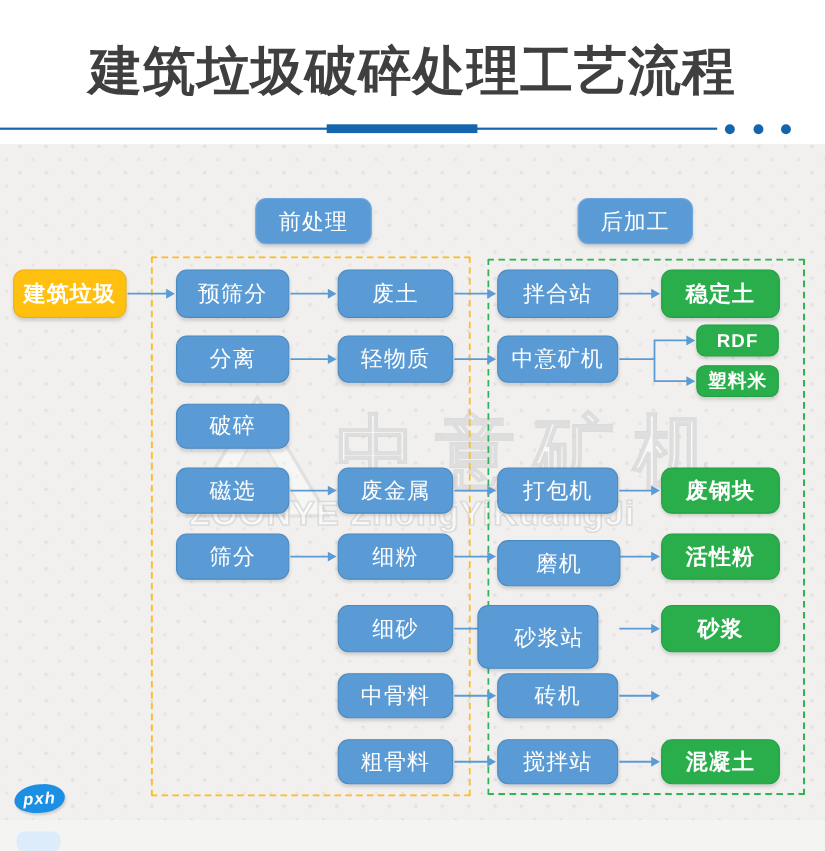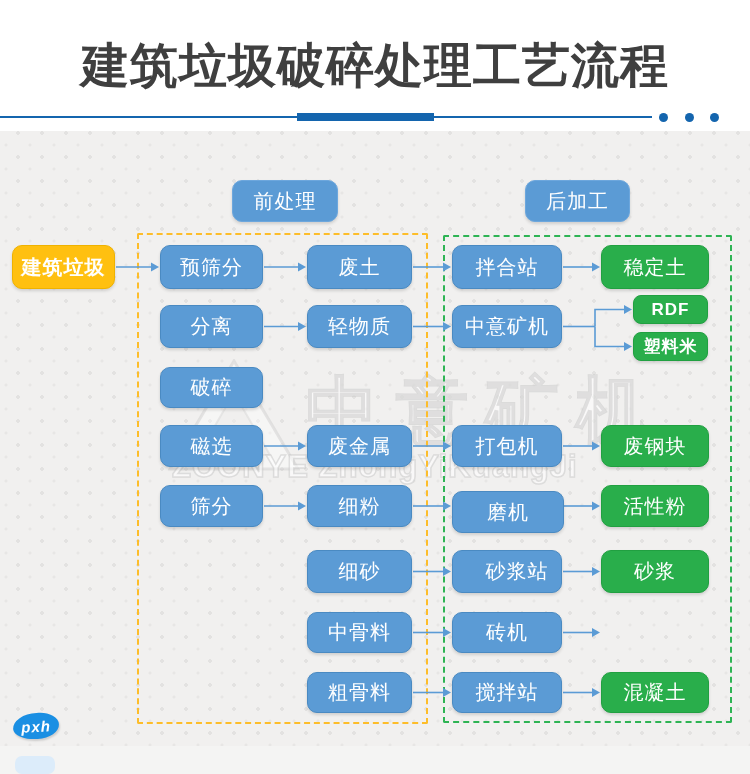--- a/index.html
+++ b/index.html
@@ -40,21 +40,21 @@
   .dash-green  { left:443px; top:104px; width:289px; height:488px; border-color:var(--dash-green); }
   
   .node {
     position:absolute; display:flex; align-items:center; justify-content:center;
     border-radius:10px; color:#ffffff; font-size:20px; letter-spacing:1px;
     box-shadow:0 2px 3px rgba(60,60,60,0.18);
   }
   .node.process { background:var(--node-blue); border:1.5px solid #4a8ac2; }
   .node.section { background:var(--node-blue); border:1.5px solid #6da7dd; font-size:20px; }
   .node.source  { background:var(--node-yellow); border:1.5px solid #efb200; font-weight:700; }
-  .node.product { background:var(--node-green); border:1.5px solid #21a041; font-weight:400; }
+  .node.product { background:var(--node-green); border:1.5px solid #21a041; font-weight:700; }
   .node.product-small { background:var(--node-green); border:1.5px solid #21a041; font-weight:700; font-size:17px; border-radius:8px; }
   
   .edges { position:absolute; left:0; top:0; width:750px; height:615px; pointer-events:none; }
   
   .pxh {
     position:absolute; left:13px; top:582px; width:46px; height:26px;
     background:#1a8fe3; border-radius:55% 45% 50% 50% / 60% 50% 55% 45%;
     transform:rotate(-3deg); display:flex; align-items:center; justify-content:center;
     color:#fff; font-size:15px; font-style:italic; font-weight:700; letter-spacing:1px;
     box-shadow:1px 2px 2px rgba(0,0,0,0.15);
@@ -150,21 +150,21 @@
       <div class="node process" style="left: 160px; top: 236px; width: 103px; height: 41px;">破碎</div>
       <div class="node process" style="left: 160px; top: 294px; width: 103px; height: 42px;">磁选</div>
       <div class="node process" style="left: 307px; top: 294px; width: 105px; height: 42px;">废金属</div>
       <div class="node process" style="left: 452px; top: 294px; width: 110px; height: 42px;">打包机</div>
       <div class="node product" style="left: 601px; top: 294px; width: 108px; height: 42px;">废钢块</div>
       <div class="node process" style="left: 160px; top: 354px; width: 103px; height: 42px;">筛分</div>
       <div class="node process" style="left: 307px; top: 354px; width: 105px; height: 42px;">细粉</div>
       <div class="node process" style="left: 452px; top: 360px; width: 112px; height: 42px; border-radius: 10px;">磨机</div>
       <div class="node product" style="left: 601px; top: 354px; width: 108px; height: 42px;">活性粉</div>
       <div class="node process" style="left: 307px; top: 419px; width: 105px; height: 43px;">细砂</div>
-      <div class="node process" style="left: 452px; top: 419px; width: 110px; height: 43px; padding-left: 20px;">砂浆站</div>
+      <div class="node process" style="left: 434px; top: 419px; width: 110px; height: 58px; padding-left: 20px;">砂浆站</div>
       <div class="node product" style="left: 601px; top: 419px; width: 108px; height: 43px;">砂浆</div>
       <div class="node process" style="left: 307px; top: 481px; width: 105px; height: 41px;">中骨料</div>
       <div class="node process" style="left: 452px; top: 481px; width: 110px; height: 41px;">砖机</div>
       <div class="node process" style="left: 307px; top: 541px; width: 105px; height: 41px;">粗骨料</div>
       <div class="node process" style="left: 452px; top: 541px; width: 110px; height: 41px;">搅拌站</div>
       <div class="node product" style="left: 601px; top: 541px; width: 108px; height: 41px;">混凝土</div>
     </div>
 
   <div class="bottom-strip">
     <div class="bottom-chip"></div>

